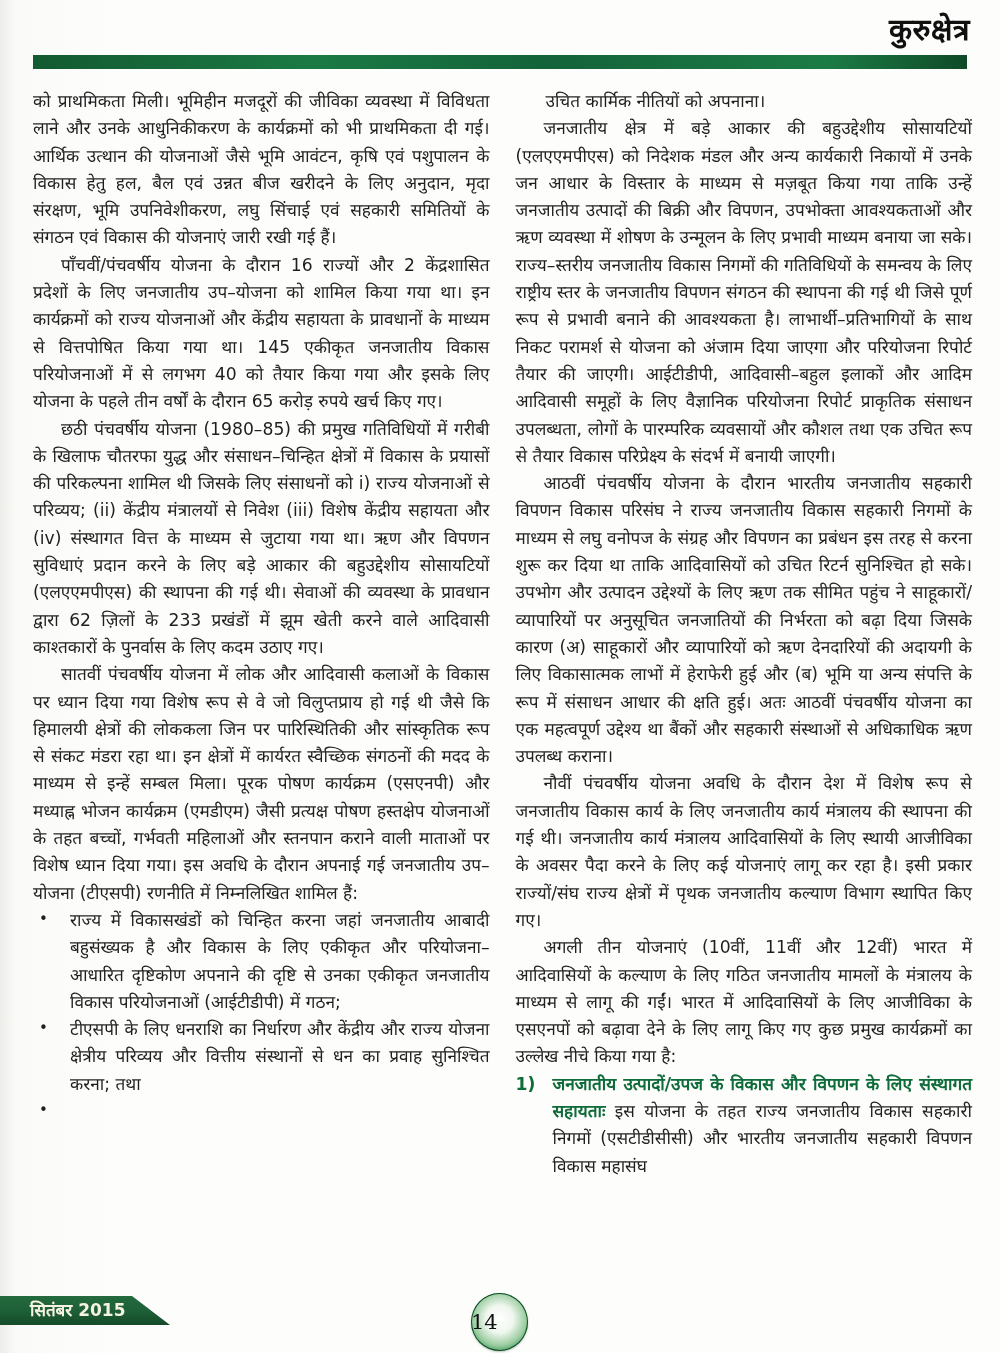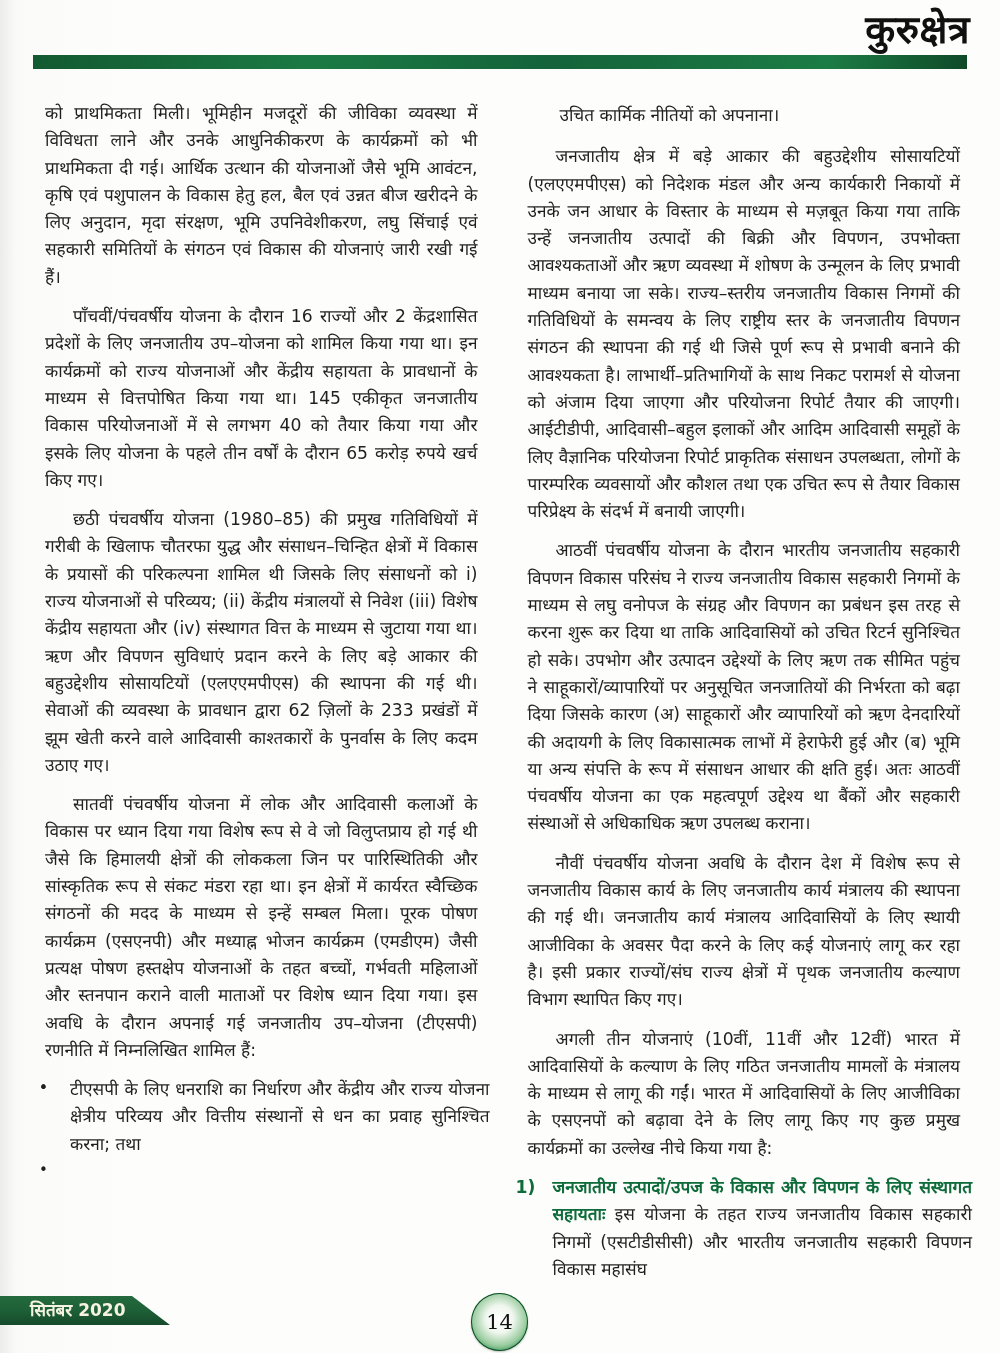--- a/index.html
+++ b/index.html
@@ -6,43 +6,43 @@
   .page {
     position:relative;
     width:1000px; height:1353px;
     margin:0 auto;
     background:linear-gradient(90deg,#ecECE9 0px,#fafaf8 16px,#fdfdfc 120px,#fdfdfc 100%);
     font-family:"DejaVu Sans", sans-serif;
     color:#1f1f1f;
     overflow:hidden;
   }
   .masthead {
-    position:absolute; top:1px; right:30px;
+    position:absolute; top:8px; right:30px;
     font-family:"DejaVu Serif", serif;
-    font-size:39px; font-weight:700; color:#101010;
+    font-size:30px; font-weight:700; color:#101010;
     letter-spacing:0.5px;
   }
   .header-bar {
     position:absolute; top:55px; left:33px; right:33px; height:14px;
     background:linear-gradient(90deg,#135a31 0%,#1b7a44 30%,#14633a 55%,#1c7c45 85%,#0f4a28 100%);
   }
   .content {
     position:absolute; top:88px; left:33px; right:28px;
     display:flex; gap:26px;
   }
   .col { flex:1; text-align:justify; font-size:17.2px; line-height:27.3px; }
-  p.para { margin:12px; text-indent:28px; }
+  p.para { margin:0; text-indent:28px; }
   p.para.no-indent { text-indent:0; }
   .bullet-list { margin:0; }
   .bullet-item { position:relative; padding-left:37px; margin:0; }
   .bullet-item .dot {
     position:absolute; left:6px; top:-1px;
     font-size:15px; color:#1f1f1f;
   }
-  .continuation { margin:14px; padding-left:30px; }
+  .continuation { margin:0; padding-left:30px; }
   .numbered { position:relative; padding-left:37px; margin:0; }
   .numbered .marker {
     position:absolute; left:0; top:0;
     font-weight:700; color:#0e6b3a;
   }
   .numbered .heading { font-weight:700; color:#0e6b3a; }
   .footer-ribbon {
     position:absolute; left:0; top:1296px;
     width:170px; height:29px;
     background:linear-gradient(180deg,#246a3e 0%,#1d5e36 55%,#154a2a 100%);
@@ -51,21 +51,21 @@
     font-size:17px; font-weight:700;
     line-height:29px;
     padding-left:30px;
     box-sizing:border-box;
   }
   .page-badge {
     position:absolute; left:471px; top:1293px;
     width:57px; height:58px; border-radius:50%;
     background:radial-gradient(circle at 50% 45%, #ffffff 0%, #f0f7ef 32%, #9acc9f 62%, #2e8b50 82%, #0d5c2e 96%);
     box-shadow:inset 0 0 0 1px #0a4d26, 0 1px 2px rgba(0,0,0,0.25);
-    display:flex; align-items:center; justify-content:center;
+    display:flex; align-items:center; justify-content:flex-start;
   }
   .page-badge .num {
     font-family:"DejaVu Serif", serif;
     font-size:21px; color:#111;
   }
 </style>
 </head>
 <body>
 
 <div class="page">
@@ -77,20 +77,21 @@
 
     <div class="col">
       <p class="para no-indent">को प्राथमिकता मिली। भूमिहीन मजदूरों की जीविका व्यवस्था में विविधता लाने और उनके आधुनिकीकरण के कार्यक्रमों को भी प्राथमिकता दी गई। आर्थिक उत्थान की योजनाओं जैसे भूमि आवंटन, कृषि एवं पशुपालन के विकास हेतु हल, बैल एवं उन्नत बीज खरीदने के लिए अनुदान, मृदा संरक्षण, भूमि उपनिवेशीकरण, लघु सिंचाई एवं सहकारी समितियों के संगठन एवं विकास की योजनाएं जारी रखी गई हैं।</p>
       <p class="para">पाँचवीं/पंचवर्षीय योजना के दौरान 16 राज्यों और 2 केंद्रशासित प्रदेशों के लिए जनजातीय उप–योजना को शामिल किया गया था। इन कार्यक्रमों को राज्य योजनाओं और केंद्रीय सहायता के प्रावधानों के माध्यम से वित्तपोषित किया गया था। 145 एकीकृत जनजातीय विकास परियोजनाओं में से लगभग 40 को तैयार किया गया और इसके लिए योजना के पहले तीन वर्षों के दौरान 65 करोड़ रुपये खर्च किए गए।</p>
       <p class="para">छठी पंचवर्षीय योजना (1980–85) की प्रमुख गतिविधियों में गरीबी के खिलाफ चौतरफा युद्ध और संसाधन–चिन्हित क्षेत्रों में विकास के प्रयासों की परिकल्पना शामिल थी जिसके लिए संसाधनों को i) राज्य योजनाओं से परिव्यय; (ii) केंद्रीय मंत्रालयों से निवेश (iii) विशेष केंद्रीय सहायता और (iv) संस्थागत वित्त के माध्यम से जुटाया गया था। ऋण और विपणन सुविधाएं प्रदान करने के लिए बड़े आकार की बहुउद्देशीय सोसायटियों (एलएएमपीएस) की स्थापना की गई थी। सेवाओं की व्यवस्था के प्रावधान द्वारा 62 ज़िलों के 233 प्रखंडों में झूम खेती करने वाले आदिवासी काश्तकारों के पुनर्वास के लिए कदम उठाए गए।</p>
       <p class="para">सातवीं पंचवर्षीय योजना में लोक और आदिवासी कलाओं के विकास पर ध्यान दिया गया विशेष रूप से वे जो विलुप्तप्राय हो गई थी जैसे कि हिमालयी क्षेत्रों की लोककला जिन पर पारिस्थितिकी और सांस्कृतिक रूप से संकट मंडरा रहा था। इन क्षेत्रों में कार्यरत स्वैच्छिक संगठनों की मदद के माध्यम से इन्हें सम्बल मिला। पूरक पोषण कार्यक्रम (एसएनपी) और मध्याह्न भोजन कार्यक्रम (एमडीएम) जैसी प्रत्यक्ष पोषण हस्तक्षेप योजनाओं के तहत बच्चों, गर्भवती महिलाओं और स्तनपान कराने वाली माताओं पर विशेष ध्यान दिया गया। इस अवधि के दौरान अपनाई गई जनजातीय उप–योजना (टीएसपी) रणनीति में निम्नलिखित शामिल हैं:</p>
 
       <div class="bullet-list">
         <div class="bullet-item">
           <span class="dot">•</span>
+          <span>राज्य में विकासखंडों को चिन्हित करना जहां जनजातीय आबादी बहुसंख्यक है और विकास के लिए एकीकृत और परियोजना–आधारित दृष्टिकोण अपनाने की दृष्टि से उनका एकीकृत जनजातीय विकास परियोजनाओं (आईटीडीपी) में गठन;</span>
         </div>
         <div class="bullet-item">
           <span class="dot">•</span>
           <span>टीएसपी के लिए धनराशि का निर्धारण और केंद्रीय और राज्य योजना क्षेत्रीय परिव्यय और वित्तीय संस्थानों से धन का प्रवाह सुनिश्चित करना; तथा</span>
         </div>
         <div class="bullet-item">
           <span class="dot">•</span>
         </div>
       </div>
     </div>
@@ -105,20 +106,20 @@
       <div class="numbered">
         <span class="marker">1)</span>
         <span class="heading">जनजातीय उत्पादों/उपज के विकास और विपणन के लिए संस्थागत सहायताः</span>
         <span>इस योजना के तहत राज्य जनजातीय विकास सहकारी निगमों (एसटीडीसीसी) और भारतीय जनजातीय सहकारी विपणन विकास महासंघ</span>
       </div>
     </div>
 
   </div>
 
   <div class="footer-ribbon">
-    <span>सितंबर 2020</span>
+    <span>सितंबर 2015</span>
   </div>
 
   <div class="page-badge">
     <span class="num">14</span>
   </div>
 
 </div>
 
 </body></html>

